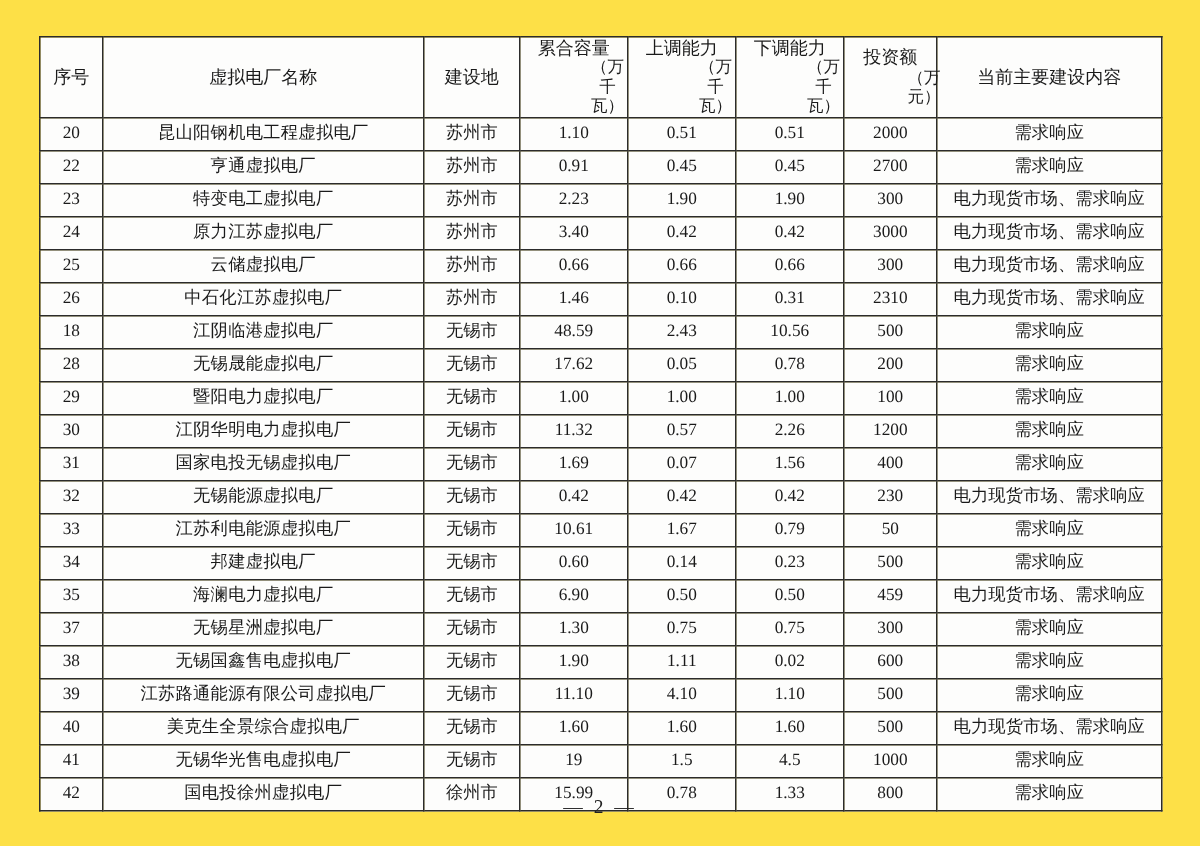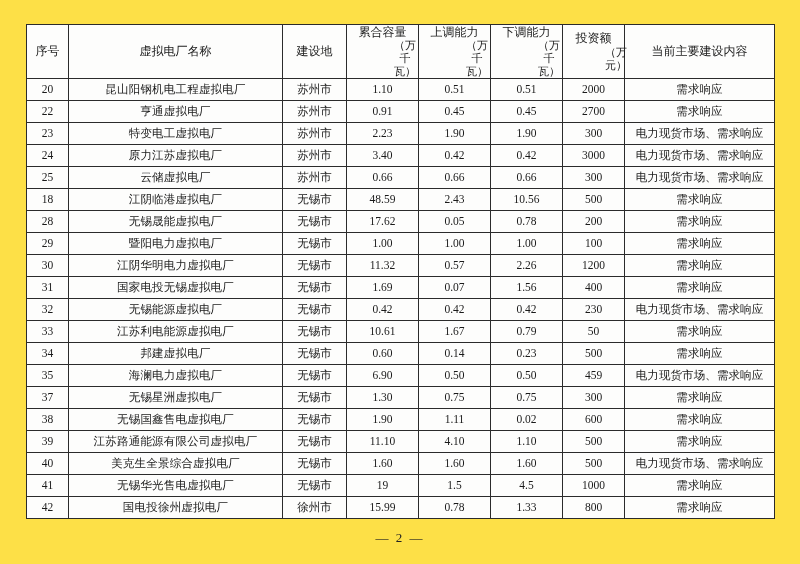--- a/index.html
+++ b/index.html
@@ -197,20 +197,30 @@
           <td class="num">25</td>
           <td class="name">云储虚拟电厂</td>
           <td class="place">苏州市</td>
           <td class="num">0.66</td>
           <td class="num">0.66</td>
           <td class="num">0.66</td>
           <td class="num">300</td>
           <td class="content">电力现货市场、需求响应</td>
         </tr>
         <tr>
+          <td class="num">26</td>
+          <td class="name">中石化江苏虚拟电厂</td>
+          <td class="place">苏州市</td>
+          <td class="num">1.46</td>
+          <td class="num">0.10</td>
+          <td class="num">0.31</td>
+          <td class="num">2310</td>
+          <td class="content">电力现货市场、需求响应</td>
+        </tr>
+        <tr>
           <td class="num">18</td>
           <td class="name">江阴临港虚拟电厂</td>
           <td class="place">无锡市</td>
           <td class="num">48.59</td>
           <td class="num">2.43</td>
           <td class="num">10.56</td>
           <td class="num">500</td>
           <td class="content">需求响应</td>
         </tr>
         <tr>

